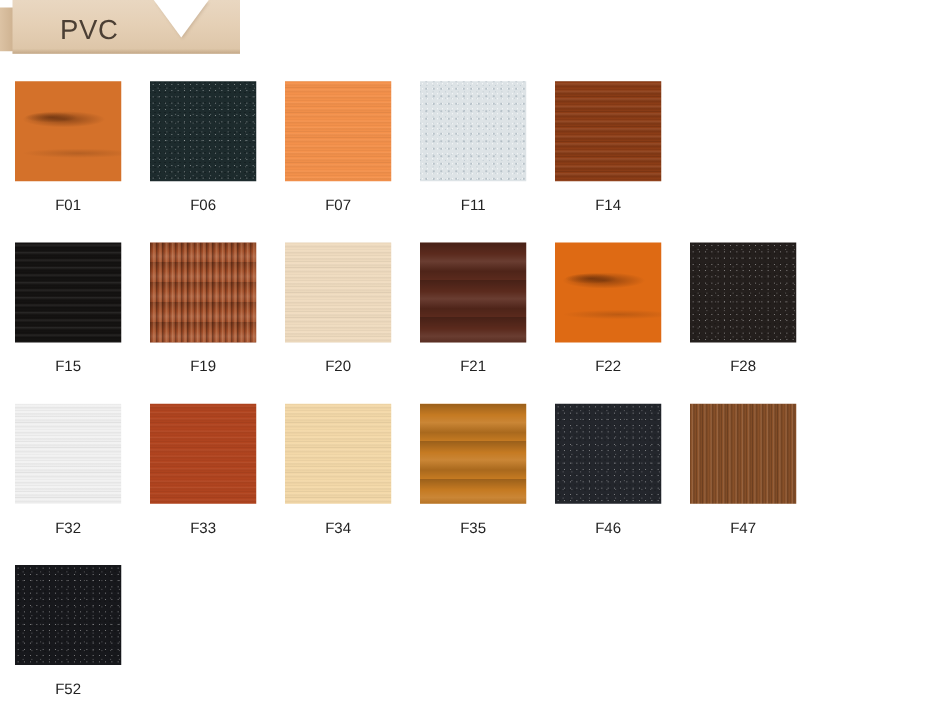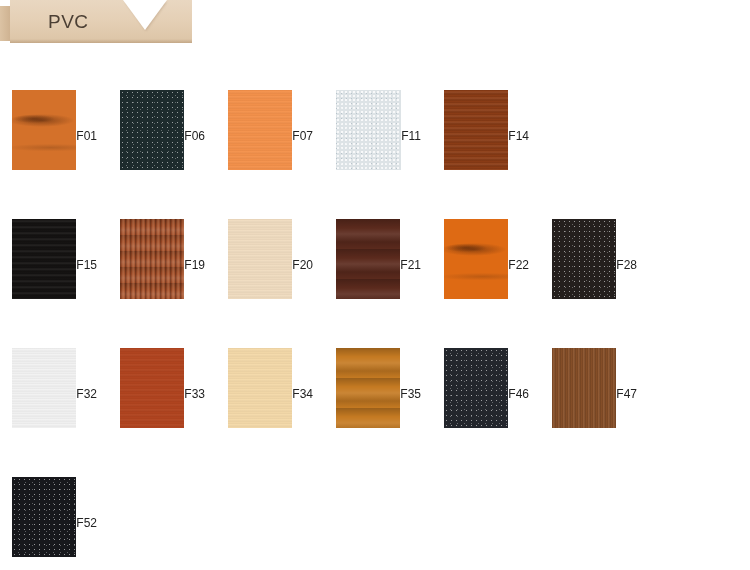--- a/index.html
+++ b/index.html
@@ -67,21 +67,21 @@
     border-left: 21px solid transparent;
     border-right: 21px solid transparent;
     border-top: 29px solid rgba(150,120,88,0.30);
     z-index: 2;
     filter: blur(1.2px);
   }
   .ribbon-label {
     position: absolute;
     left: 48px;
     top: 11px;
-    font-size: 19px;
+    font-size: 22px;
     letter-spacing: 0.5px;
     color: #4b3f34;
     z-index: 4;
     white-space: nowrap;
   }
 
   
   #swatch-grid {
     position: absolute;
     left: 12px;
@@ -89,22 +89,21 @@
     width: 738px;
   }
   .swatch-row {
     display: flex;
     height: 129px;
   }
   .swatch-cell {
     width: 85px;
     margin-right: 23px;
     display: flex;
-    flex-direction: row;
-    align-items: center;
+    flex-direction: column;
   }
   .swatch-chip {
     width: 85px;
     height: 80px;
     position: relative;
     overflow: hidden;
   }
   .swatch-label {
     margin-top: 12px;
     font-size: 12px;

